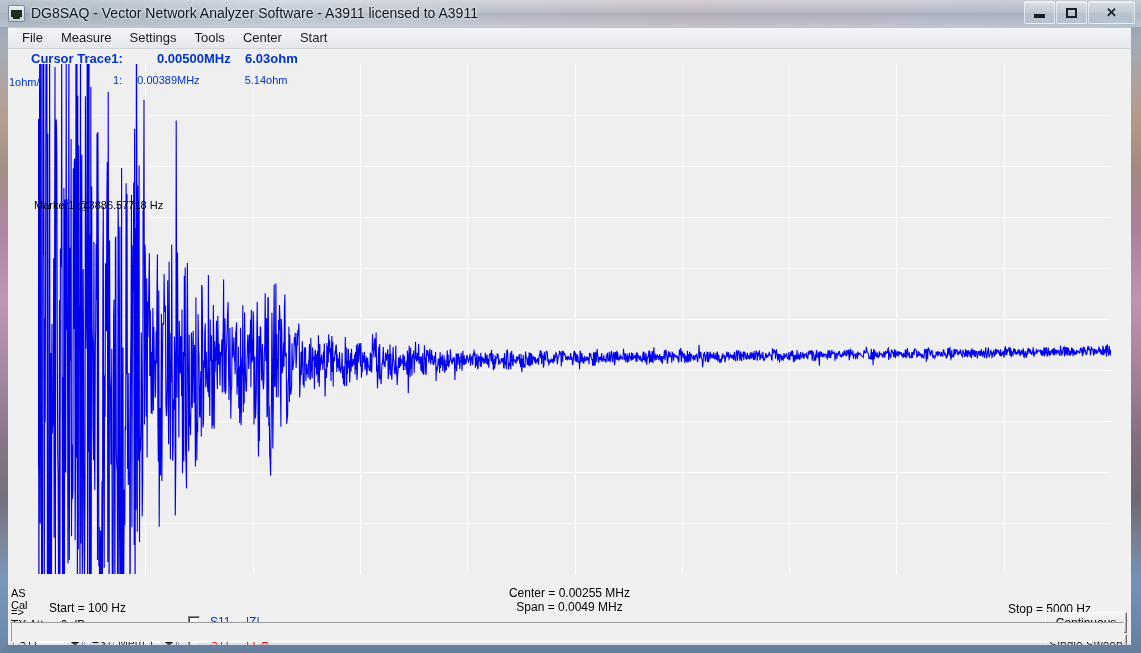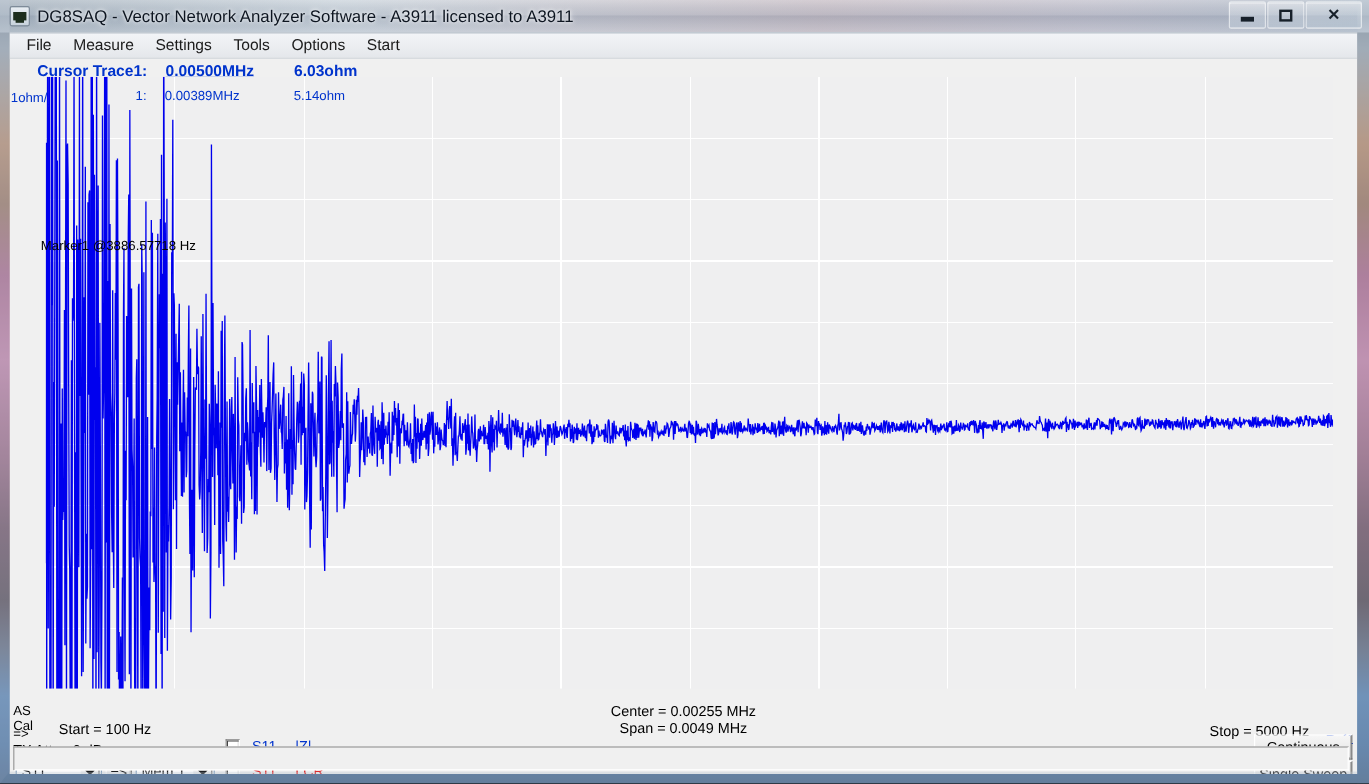--- a/index.html
+++ b/index.html
@@ -109,21 +109,21 @@
   .menuitem:first-child{margin-left:5px;}
 
   
   .cursorline{
     position:absolute;left:0;top:22px;width:100%;height:18px;
     color:#0033cc;font-size:13px;font-weight:bold;
     white-space:nowrap;
   }
   .cursorline span{position:absolute;top:0;line-height:18px;}
   .cl-label{left:23px;}
-  .cl-freq{left:130px;text-decoration:underline;}
+  .cl-freq{left:149px;}
   .cl-ohm{left:237px;}
 
   
   .plotwrap{
     position:absolute;left:0;top:36px;width:1123px;height:510px;
   }
   .plot{
     position:absolute;left:30px;top:0;width:1073px;height:510px;
     background:#efeff0;
     overflow:hidden;
@@ -266,21 +266,21 @@
     </div>
   </div>
 
   <div class="client">
 
     <div class="menubar">
       <div class="menuitem">File</div>
       <div class="menuitem">Measure</div>
       <div class="menuitem">Settings</div>
       <div class="menuitem">Tools</div>
-      <div class="menuitem">Options</div>
+      <div class="menuitem">Center</div>
       <div class="menuitem">Start</div>
     </div>
 
     <div class="cursorline">
       <span class="cl-label">Cursor Trace1:</span>
       <span class="cl-freq">0.00500MHz</span>
       <span class="cl-ohm">6.03ohm</span>
     </div>
 
     <div class="plotwrap">

